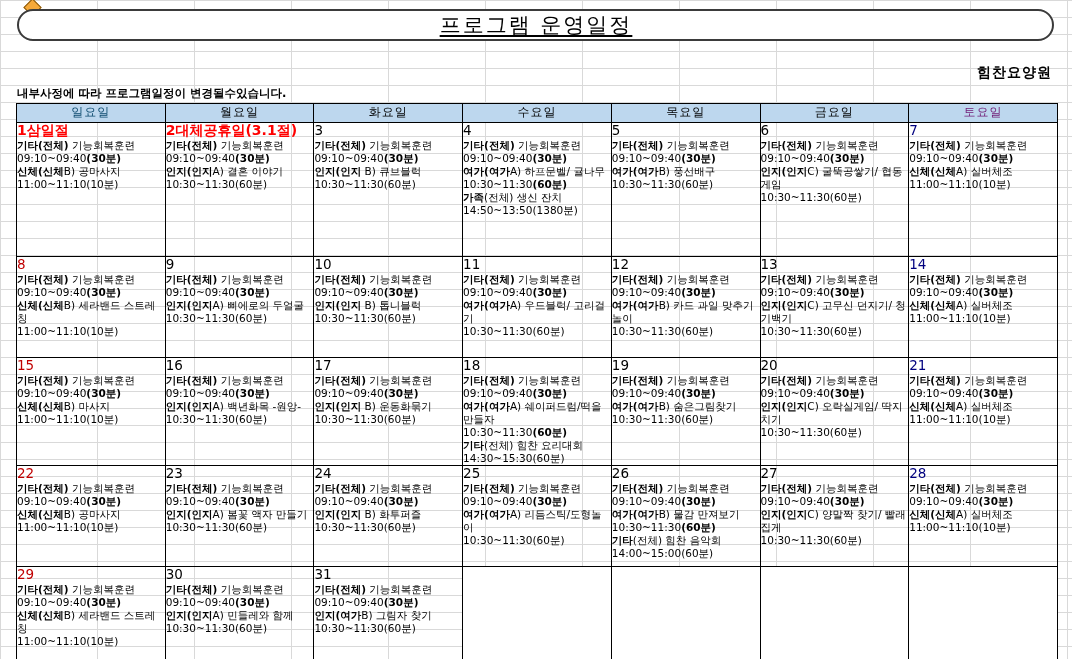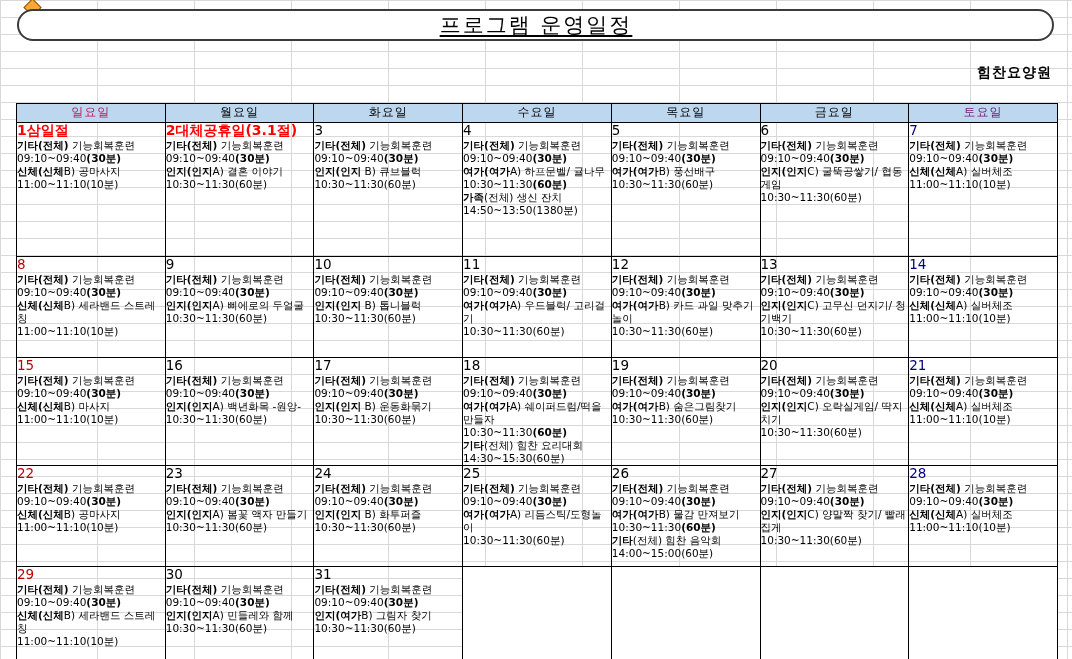--- a/index.html
+++ b/index.html
@@ -121,21 +121,21 @@
     padding: 0;
   }
   table.calendar th {
     background: #bdd7ee;
     height: 18px;
     font-size: 12px;
     font-weight: normal;
     text-align: center;
     letter-spacing: 1px;
   }
-  th.sun-head { color: #be185d; }
+  th.sun-head { color: #0c4a6e; }
   th.sat-head { color: #701a75; }
   th.wk-head  { color: #000000; }
 
   td.daycell {
     height: 100px;
     padding: 2px 3px 2px 4px;
     overflow: hidden;
   }
   td.r1 { height: 133px; }
   td.r5 { height: 103px; }
@@ -186,20 +186,21 @@
 
 <div class="page">
 
   <div class="corner-icon">
     <div class="diamond"></div>
   </div>
 
   <div class="title-banner"></div>
   <div class="title-text">프로그램 운영일정</div>
   <div class="facility-name">힘찬요양원</div>
+  <div class="notice-text">내부사정에 따라 프로그램일정이 변경될수있습니다.</div>
 
   <table class="calendar">
     <thead>
       <tr id="weekday-row">
           <th class="sun-head">일요일</th>
           <th class="wk-head">월요일</th>
           <th class="wk-head">화요일</th>
           <th class="wk-head">수요일</th>
           <th class="wk-head">목요일</th>
           <th class="wk-head">금요일</th>

